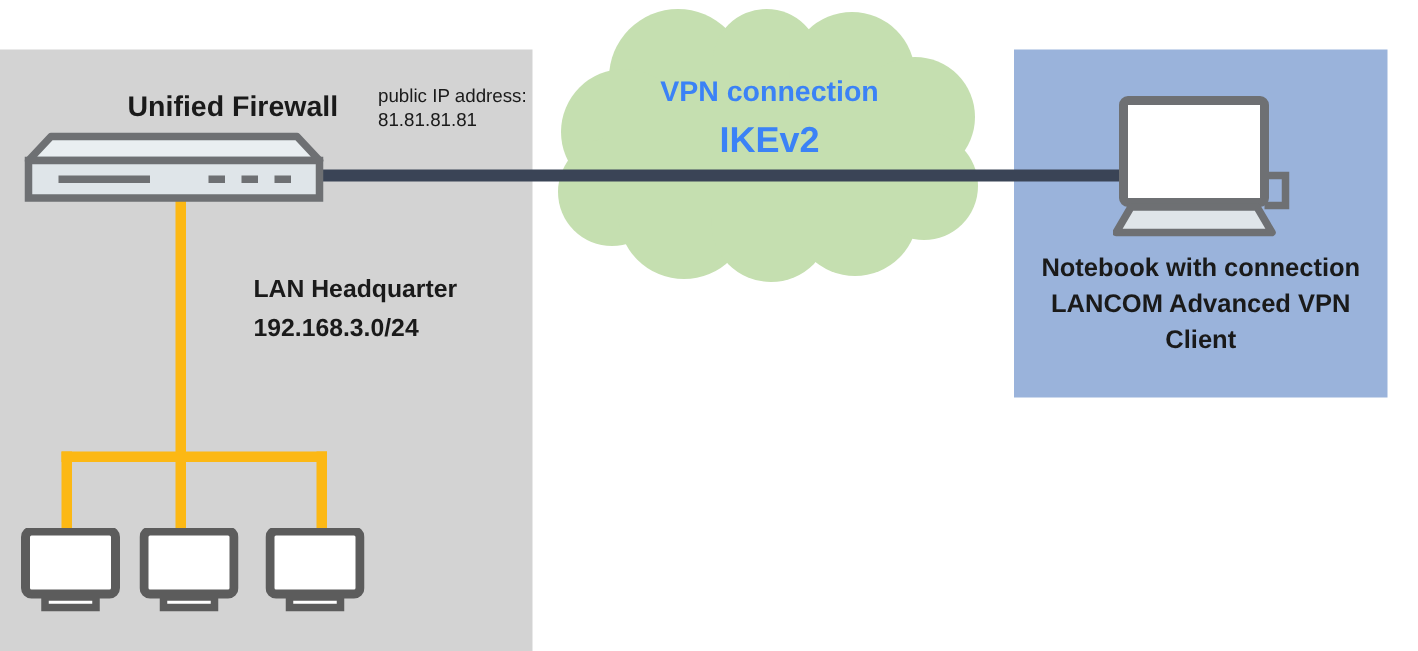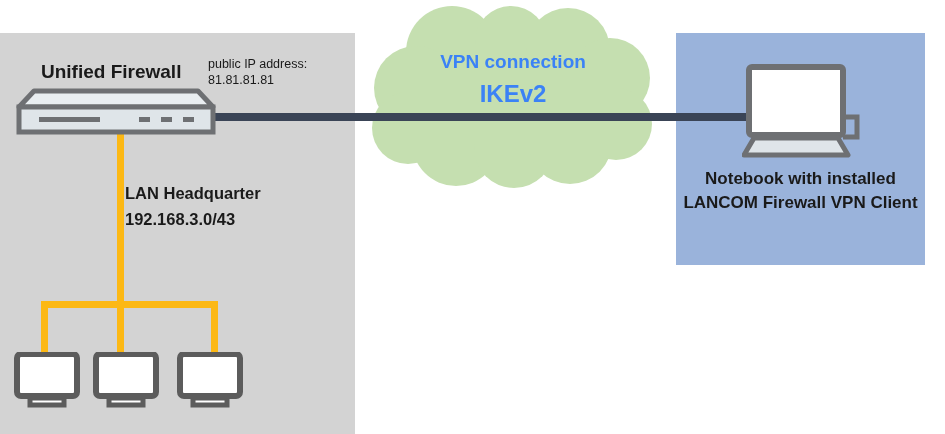--- a/index.html
+++ b/index.html
@@ -96,20 +96,21 @@
     display: block;
     width: 100%;
     height: 100%;
   }
 
   
   .label {
     position: absolute;
     color: #1a1a1a;
     white-space: pre;
+    margin-left: 44px;
   }
   #firewall-title {
     left: 41px;
     top: 61px;
     font-size: 19px;
     font-weight: bold;
   }
   #public-ip {
     left: 208px;
     top: 56px;
@@ -244,23 +245,23 @@
       <rect x="125" y="29" width="11" height="5" fill="#6e7073"></rect>
       <rect x="147" y="29" width="11" height="5" fill="#6e7073"></rect>
       <rect x="169" y="29" width="11" height="5" fill="#6e7073"></rect>
     </svg>
   </div>
 
   <div class="label" id="firewall-title">Unified Firewall</div>
 
   <div class="label" id="public-ip"><span>public IP address:</span><br><span>81.81.81.81</span></div>
 
-  <div class="label" id="lan-label"><span>LAN Headquarter</span><br><span>192.168.3.0/43</span></div>
-
-  <div id="client-label">Notebook with installed LANCOM Firewall VPN Client</div>
+  <div class="label" id="lan-label"><span>LAN Headquarter</span><br><span>192.168.3.0/24</span></div>
+
+  <div id="client-label">Notebook with connection LANCOM Advanced VPN Client</div>
 
   <div class="monitor" id="monitor-1">
     <svg viewBox="0 0 66 56" xmlns="http://www.w3.org/2000/svg">
       <rect x="3" y="2" width="60" height="42" rx="4" ry="4" fill="#ffffff" stroke="#5c5c5c" stroke-width="6"></rect>
       <rect x="16" y="46" width="34" height="7" fill="#ffffff" stroke="#5c5c5c" stroke-width="5"></rect>
     </svg>
   </div>
   <div class="monitor" id="monitor-2">
     <svg viewBox="0 0 66 56" xmlns="http://www.w3.org/2000/svg">
       <rect x="3" y="2" width="60" height="42" rx="4" ry="4" fill="#ffffff" stroke="#5c5c5c" stroke-width="6"></rect>

